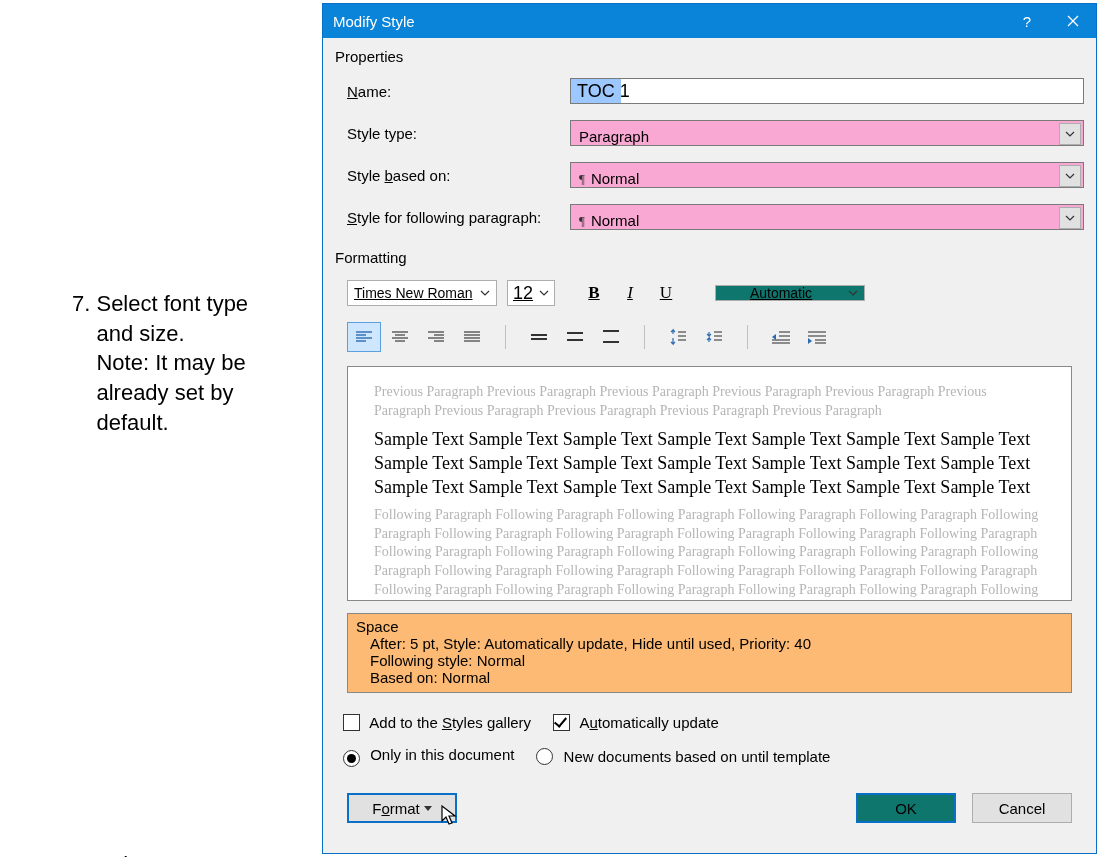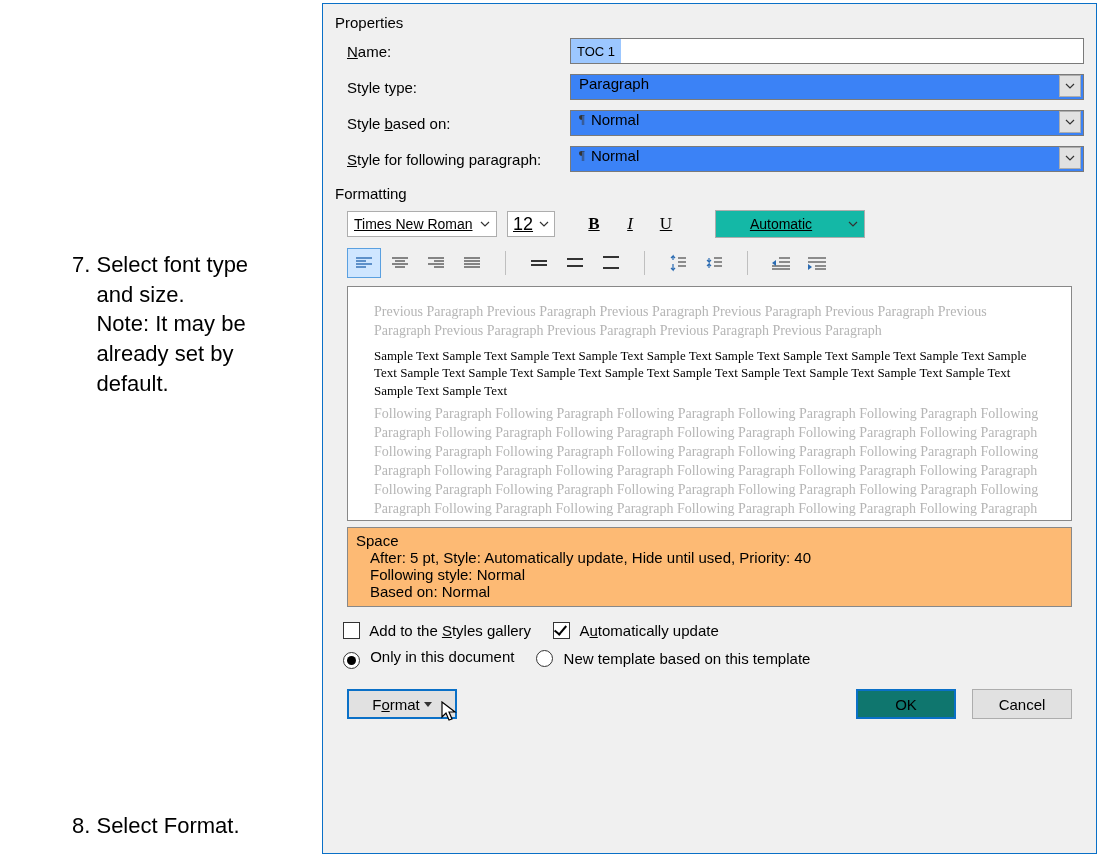--- a/index.html
+++ b/index.html
@@ -11,20 +11,21 @@
     width: 1100px;
     height: 857px;
     position: relative;
   }
   .annotation {
     position: absolute;
     font-family: Arial, sans-serif;
     font-size: 22px;
     color: #000;
     line-height: 1.35;
+    margin-top: 39px;
   }
   .dialog {
     position: absolute;
     left: 322px;
     top: 3px;
     width: 775px;
     height: 851px;
     border: 1px solid #0a70c7;
     background: #f0f0f0;
     display: flex;
@@ -48,49 +49,50 @@
     justify-content: center;
     color: #fff;
     font-size: 15px;
     cursor: pointer;
   }
   .tb-btn svg { stroke: #fff; }
   .content {
     padding: 8px 12px 20px 12px;
     display: flex;
     flex-direction: column;
+    gap: 6px;
     font-size: 15px;
     color: #000;
     flex: 1;
   }
   .section-label { font-size: 15px; margin-top: 2px; margin-bottom: 2px; }
   .form-row {
     display: flex;
     align-items: center;
     gap: 8px;
     margin: 5px 0 5px 12px;
   }
   .form-row .lab { width: 215px; }
   .form-row .lab .ul { text-decoration: underline; }
   .text-input {
     flex: 1;
     height: 26px;
     border: 1px solid #7a7a7a;
     background: #fff;
     padding: 2px 6px;
-    font-size: 13px;
+    font-size: 18px;
     font-family: inherit;
   }
   .combo {
     flex: 1;
     height: 26px;
     border: 1px solid #7a7a7a;
-    background: #3b82f6;
-    display: flex;
-    align-items: flex-start;
+    background: #f9a8d4;
+    display: flex;
+    align-items: flex-end;
     padding: 0 2px 0 8px;
     gap: 6px;
   }
   .combo .pilcrow { font-family: serif; font-size: 13px; color: #333; }
   .combo .txt { flex: 1; }
   .dd-arrow {
     width: 22px;
     height: 22px;
     border: 1px solid #adadad;
     background: #e1e1e1;
@@ -123,22 +125,22 @@
     width: 26px; height: 26px;
     display: flex; align-items: center; justify-content: center;
     font-family: "Times New Roman", serif;
     font-size: 17px;
     cursor: pointer;
   }
   .fmt-btn.b { font-weight: bold; }
   .fmt-btn.i { font-style: italic; }
   .fmt-btn.u { text-decoration: underline; }
   .color-combo {
-    width: 150px; height: 28px;
-    border: 1px solid #adadad; background: #14b8a6;
+    width: 150px; height: 16px;
+    border: 1px solid #adadad; background: #0f766e;
     display: flex; align-items: center; padding-left: 10px; gap: 6px;
   }
   .color-combo .txt { flex: 1; text-align: center; font-size: 14px; }
   .toolbar2 {
     display: flex; align-items: center; gap: 2px;
     margin: 4px 0 6px 12px;
   }
   .icon-btn {
     width: 34px; height: 30px;
     display: flex; align-items: center; justify-content: center;
@@ -157,21 +159,21 @@
     border: 1px solid #888;
     background: #fff;
     height: 235px;
     padding: 16px 26px 10px 26px;
     overflow: hidden;
     font-family: "Times New Roman", serif;
     font-size: 14px;
     line-height: 1.35;
   }
   .preview .ghost { color: #b5b5b5; }
-  .preview .sample { color: #000; margin: 6px 0; font-size: 13px; }
+  .preview .sample { color: #000; margin: 6px 0; font-size: 18px; }
   .desc-box {
     margin: 0 12px 8px 12px;
     border: 1px solid #888;
     background: #fdba74;
     padding: 4px 8px 6px 8px;
     font-size: 15px;
   }
   .desc-box .ind { margin-left: 14px; }
   .check-row {
     display: flex; align-items: center; gap: 22px;
@@ -214,20 +216,31 @@
 </head>
 <body>
 
 <div class="annotation" style="left:72px; top:250px; width:235px;">
   7. Select font type<br>&nbsp;&nbsp;&nbsp;&nbsp;and size.<br>&nbsp;&nbsp;&nbsp;&nbsp;Note: It may be<br>&nbsp;&nbsp;&nbsp;&nbsp;already set by<br>&nbsp;&nbsp;&nbsp;&nbsp;default.
 </div>
 <div class="annotation" style="left:72px; top:811px;">8. Select Format.</div>
 
 <div class="dialog">
 
+  <div class="titlebar">
+    <span>Modify Style</span>
+    <div class="spacer"></div>
+    <div class="tb-btn">?</div>
+    <div class="tb-btn">
+      <svg width="12" height="12" viewBox="0 0 12 12">
+          <line x1="1" y1="1" x2="11" y2="11" stroke-width="1.3"></line>
+          <line x1="11" y1="1" x2="1" y2="11" stroke-width="1.3"></line>
+        </svg>
+    </div>
+  </div>
 
   <div class="content">
 
     <div class="section-label">Properties</div>
 
     <div class="form-row">
       <div class="lab"><span class="ul">N</span><span>ame:</span></div>
       <input class="text-input" style="background: linear-gradient(to right, rgb(156, 199, 255) 0px, rgb(156, 199, 255) 50px, rgb(255, 255, 255) 50px);" value="TOC 1">
     </div>
 
@@ -449,21 +462,21 @@
       </label>
     </div>
 
     <div class="check-row">
       <label>
         <span class="rdo checked"></span>
         <span>Only in this document</span>
       </label>
       <label>
         <span class="rdo"></span>
-        <span>New template based on this template</span>
+        <span>New documents based on until template</span>
       </label>
     </div>
 
     <div class="footer">
       <div class="btn format" style="position:relative;">
         <span><span>F</span><span class="ul">o</span><span>rmat</span></span>
         <svg width="8" height="5" viewBox="0 0 8 5">
             <polygon points="0,0 8,0 4,5" fill="#333"></polygon>
           </svg>
         <svg class="cursor-svg" style="left:92px; top:10px;" width="18" height="22" viewBox="0 0 18 22">

